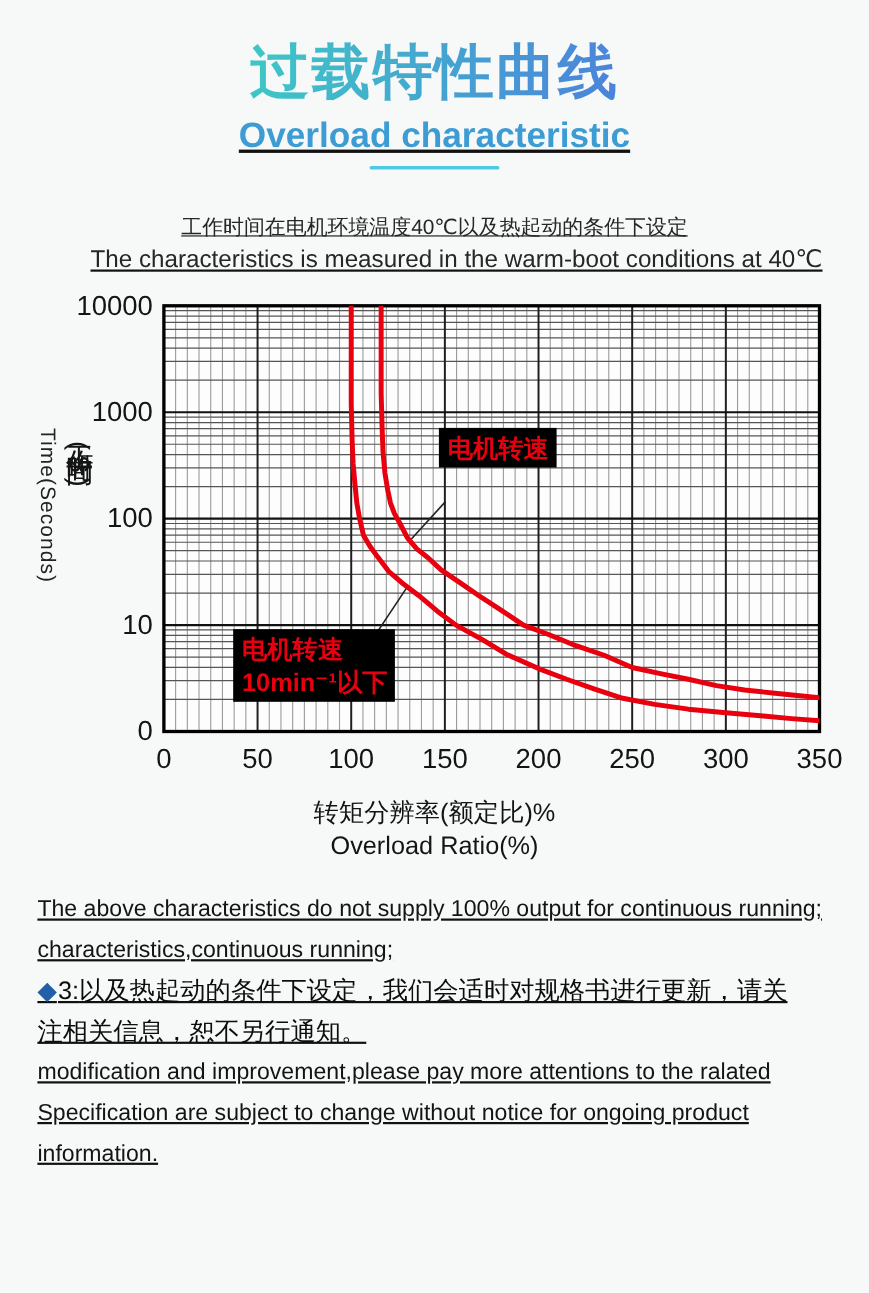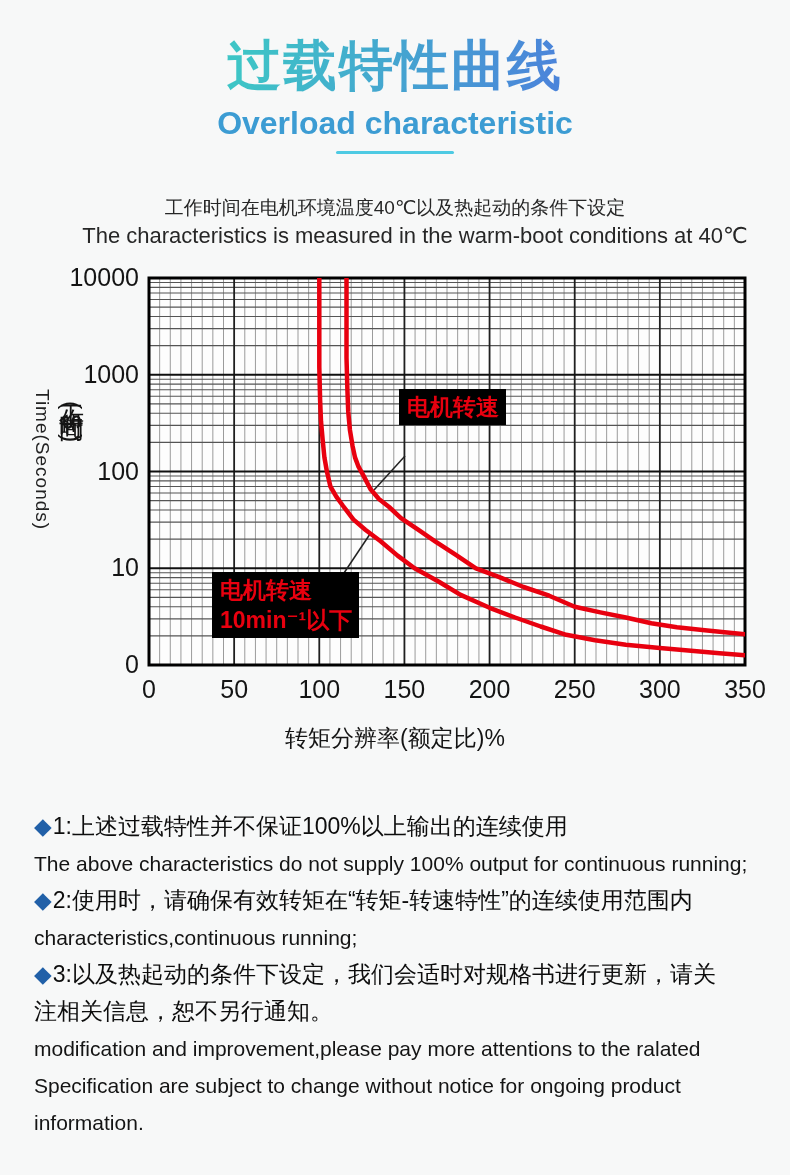--- a/index.html
+++ b/index.html
@@ -1,17 +1,17 @@
 <!DOCTYPE html>
 <html><head>
 <meta charset="utf-8">
 <style>
   html,body{margin:0;padding:0;}
   body{width:790px;height:1175px;background:#f7f8f8;font-family:"Liberation Sans","DejaVu Sans",sans-serif;color:#111;overflow:hidden;}
-  .page{position:relative;width:790px;height:1175px;}
+  .page{position:relative;width:790px;height:1175px;text-decoration:underline;}
 
   
   .header{text-align:center;padding-top:30px;}
   .main-title{display:inline-block;font-size:54px;font-weight:700;letter-spacing:2px;
     background:linear-gradient(100deg,#3ec5c6 5%,#4b85da 95%);
     -webkit-background-clip:text;background-clip:text;color:transparent;-webkit-text-fill-color:transparent;}
   .sub-title{font-size:32px;font-weight:600;color:#3c9cd3;margin-top:2px;}
   .title-underline{width:118px;height:3px;background:#4ecae3;margin:9px auto 0 auto;border-radius:2px;}
   .cond{margin-top:40px;line-height:28px;}
   .cond-zh{font-size:19px;color:#262626;}
@@ -168,34 +168,33 @@
         <text x="745" y="435" text-anchor="middle" font-size="25" fill="#141414">350</text>
         <text x="139" y="23" text-anchor="end" font-size="25" fill="#141414">10000</text>
         <text x="139" y="119.75" text-anchor="end" font-size="25" fill="#141414">1000</text>
         <text x="139" y="216.5" text-anchor="end" font-size="25" fill="#141414">100</text>
         <text x="139" y="313.25" text-anchor="end" font-size="25" fill="#141414">10</text>
         <text x="139" y="410" text-anchor="end" font-size="25" fill="#141414">0</text>
       </svg>
     <div class="y-title-zh">工作时间(S)</div>
     <div class="y-title-en">Time(Seconds)</div>
     <div class="x-title x-title-zh">转矩分辨率(额定比)%</div>
+    <div class="x-title x-title-en">Overload Ratio(%)</div>
   <div class="anno" style="left: 399px; top: 126px;">
         <div>电机转速</div>
       </div>
       <div class="anno" style="left: 212px; top: 309px;">
         <div>电机转速</div>
         <div>10min⁻¹以下</div>
       </div>
     </div>
 
   <div class="notes">
-    <div class="note-line note-zh"><span class="diamond">◆</span><span>1:</span><span>上述过载特性并不保证100%以上输出的连续使用</span></div>
     <div class="note-line note-en">The above characteristics do not supply 100% output for continuous running;</div>
 
-    <div class="note-line note-zh"><span class="diamond">◆</span><span>2:</span><span>使用时，请确保有效转矩在“转矩-转速特性”的连续使用范围内</span></div>
     <div class="note-line note-en">characteristics,continuous running;</div>
 
     <div class="note-line note-zh"><span class="diamond">◆</span><span>3:</span><span>以及热起动的条件下设定，我们会适时对规格书进行更新，请关</span></div>
     <div class="note-line note-zh">注相关信息，恕不另行通知。</div>
     <div class="note-line note-en">modification and improvement,please pay more attentions to the ralated</div>
     <div class="note-line note-en">Specification are subject to change without notice for ongoing product</div>
     <div class="note-line note-en">information.</div>
   </div>
 
 </div>

